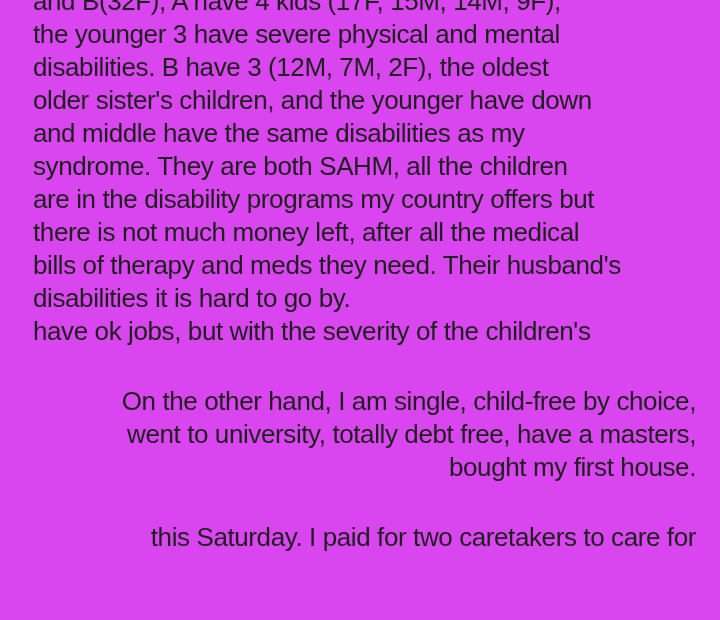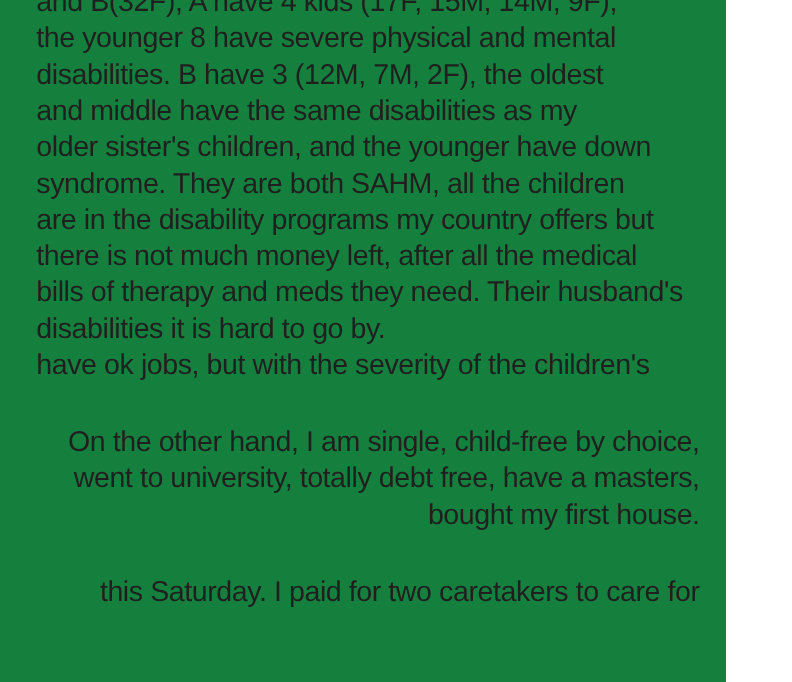--- a/index.html
+++ b/index.html
@@ -6,23 +6,23 @@
 
     html, body {
       width: 720px;
       height: 620px;
       overflow: hidden;
       background: #ffffff;
     }
 
     .screen {
       position: relative;
-      width: 660px;
+      width: 720px;
       height: 620px;
-      background: #15803d;
+      background: #d946ef;
       overflow: hidden;
     }
 
     .text-block {
       position: absolute;
       top: -15px;          
       left: 33px;
       right: 24px;
       font-family: "Liberation Sans", "DejaVu Sans", sans-serif;
       font-size: 26px;
@@ -43,24 +43,24 @@
     }
   </style>
 </head>
 <body>
 
 <div class="screen">
   <div class="text-block">
 
     <div class="paragraph">
       <div class="line">and B(32F), A have 4 kids (17F, 15M, 14M, 9F),</div>
-      <div class="line">the younger 8 have severe physical and mental</div>
+      <div class="line">the younger 3 have severe physical and mental</div>
       <div class="line">disabilities. B have 3 (12M, 7M, 2F), the oldest</div>
+      <div class="line">older sister's children, and the younger have down</div>
       <div class="line">and middle have the same disabilities as my</div>
-      <div class="line">older sister's children, and the younger have down</div>
       <div class="line">syndrome. They are both SAHM, all the children</div>
       <div class="line">are in the disability programs my country offers but</div>
       <div class="line">there is not much money left, after all the medical</div>
       <div class="line">bills of therapy and meds they need. Their husband's</div>
       <div class="line">disabilities it is hard to go by.</div>
       <div class="line">have ok jobs, but with the severity of the children's</div>
     </div>
 
     <div class="paragraph">
       <div class="line">On the other hand, I am single, child-free by choice,</div>

